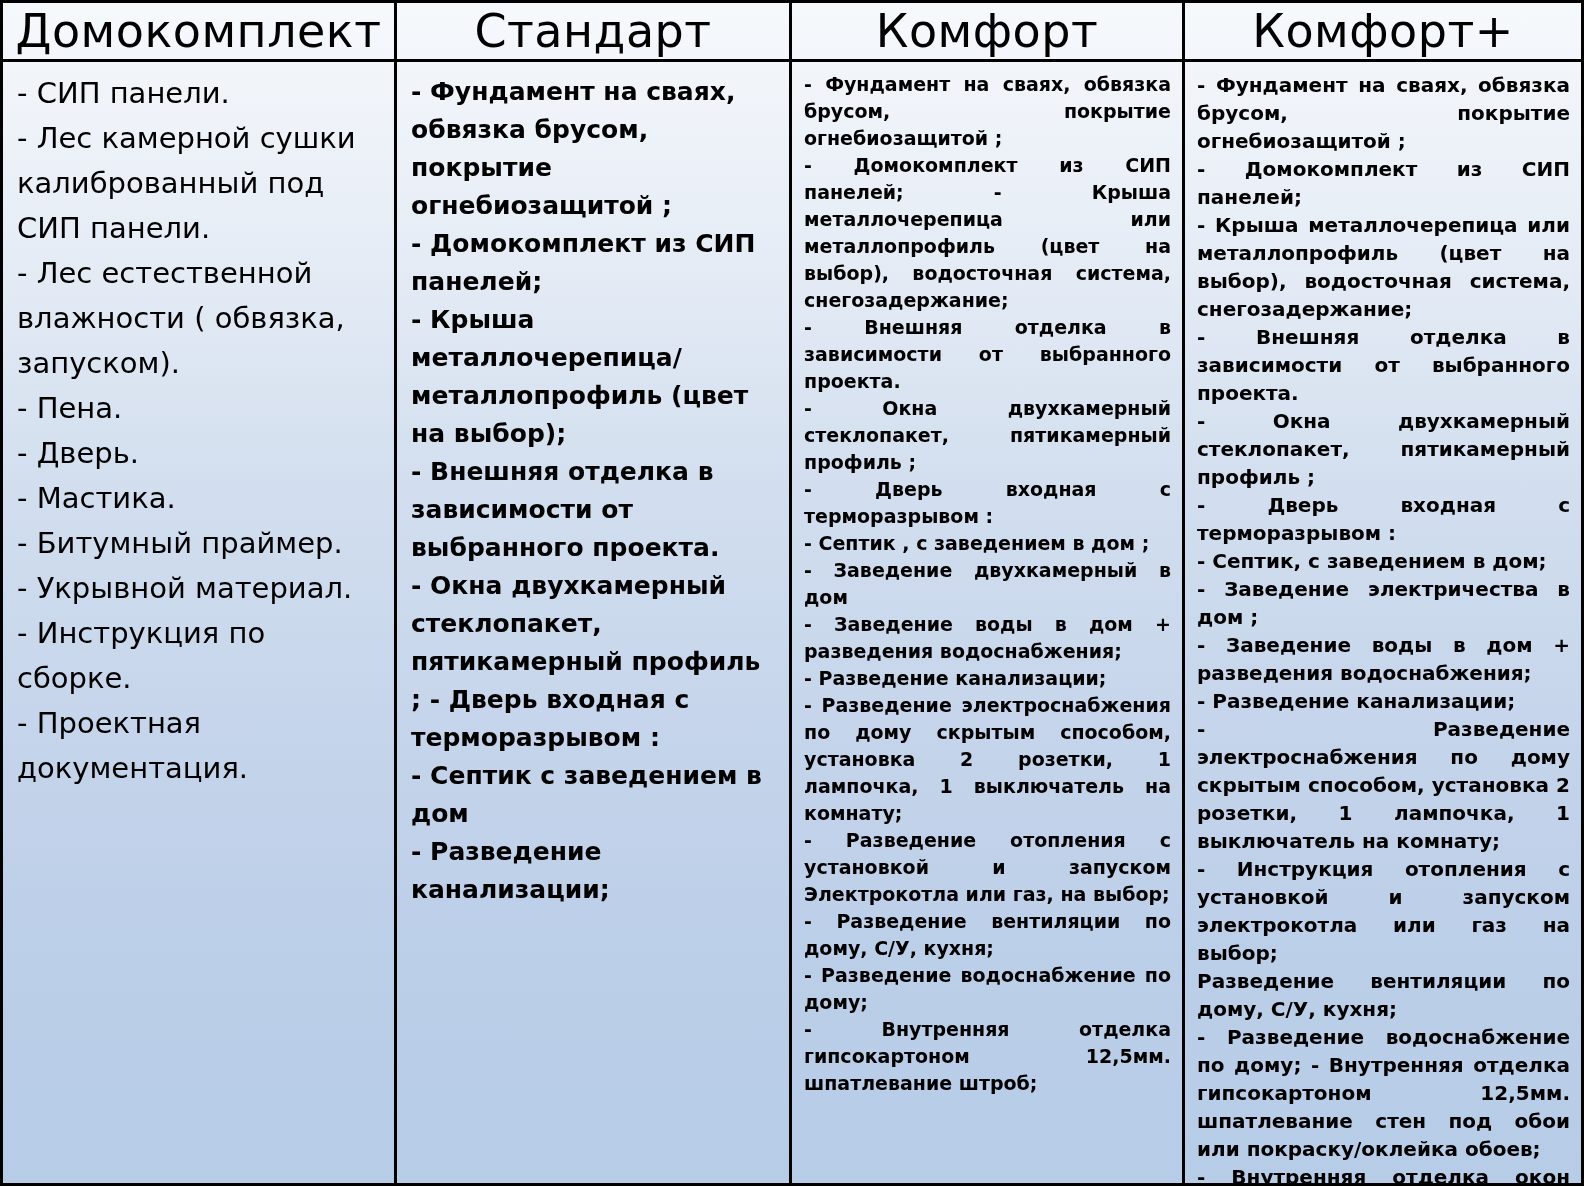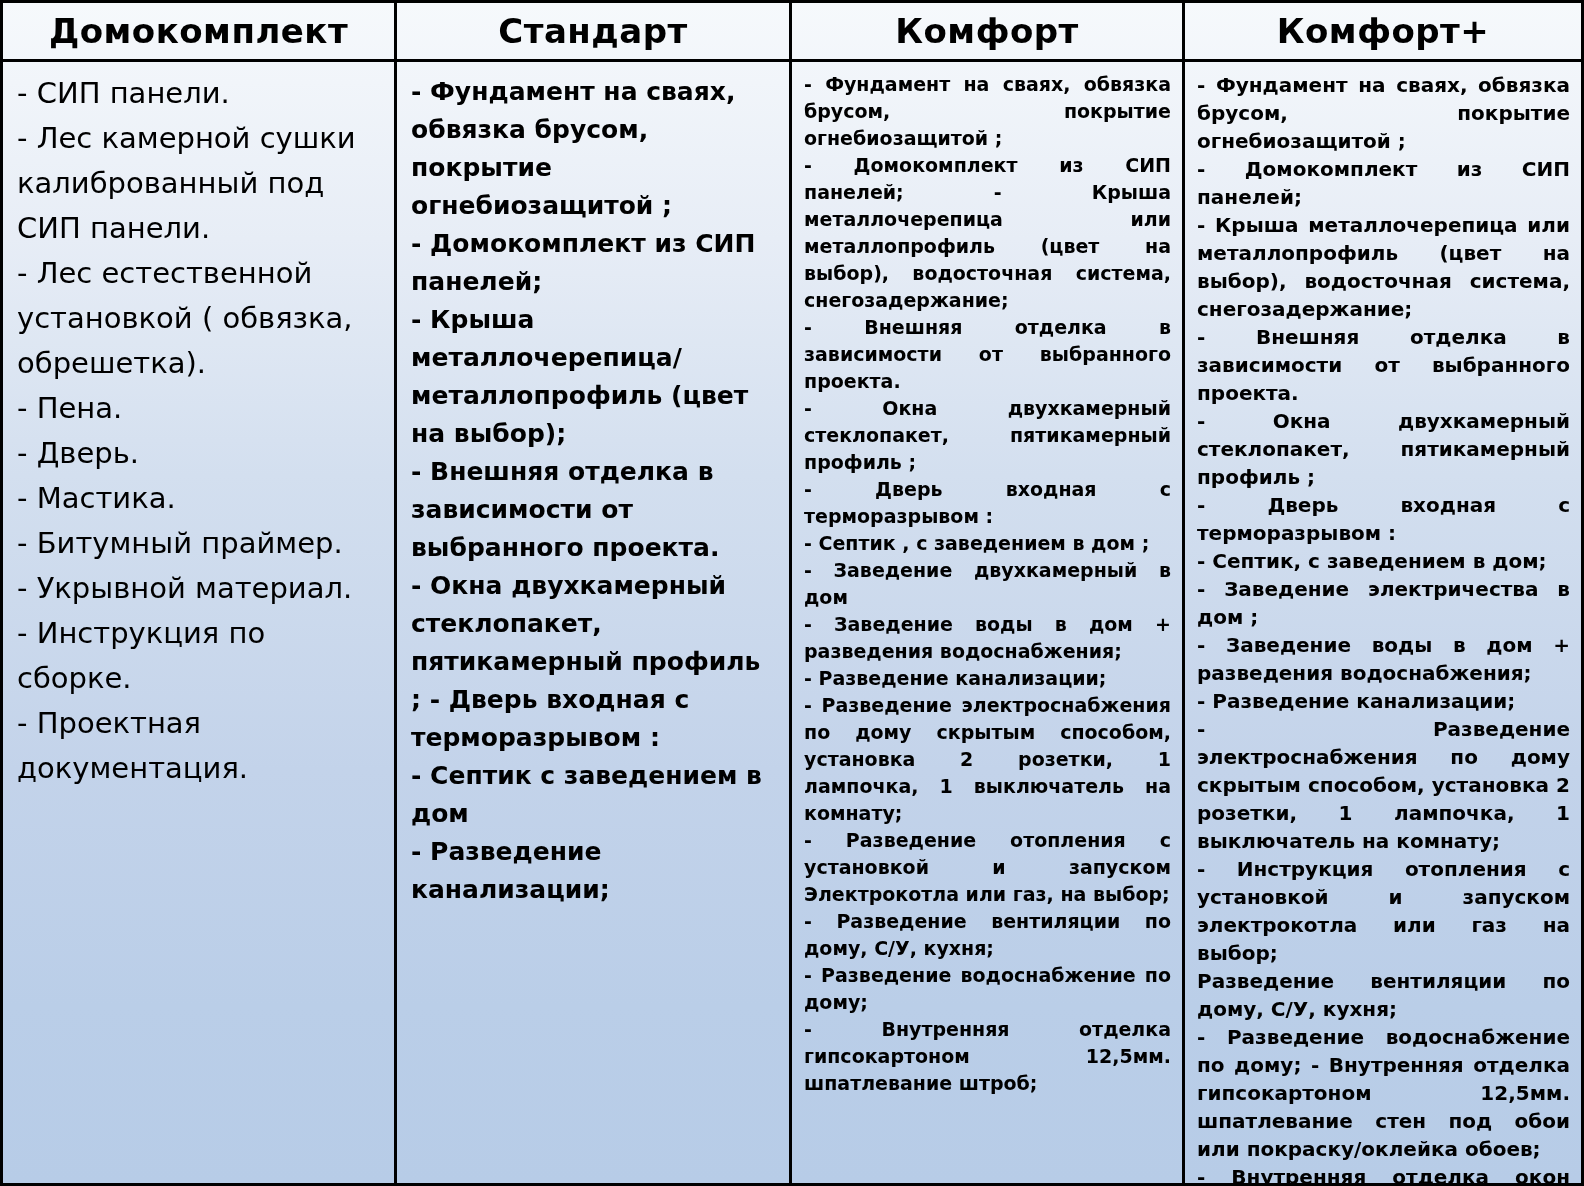--- a/index.html
+++ b/index.html
@@ -25,22 +25,22 @@
       #bacee8 85%,
       #b7cce7 100%);
     overflow: hidden;
   }
   .hcell {
     border-right: 3px solid #000000;
     border-bottom: 3px solid #000000;
     display: flex;
     align-items: center;
     justify-content: center;
-    font-size: 34px;
-    font-weight: 700;
+    font-size: 46px;
+    font-weight: 400;
     letter-spacing: 0.5px;
     white-space: nowrap;
     overflow: hidden;
   }
   .hcell.last { border-right: none; }
   .bcell {
     border-right: 3px solid #000000;
     box-sizing: border-box;
     overflow: hidden;
   }
@@ -86,21 +86,21 @@
     </div>
     <div class="hcell">
       <span>Комфорт</span>
     </div>
     <div class="hcell last">
       <span>Комфорт+</span>
     </div>
     <div class="bcell col0">
       <p>- СИП панели.</p>
       <p>- Лес камерной сушки калиброванный под СИП панели.</p>
-      <p>- Лес естественной установкой ( обвязка, обрешетка).</p>
+      <p>- Лес естественной влажности ( обвязка, запуском).</p>
       <p>- Пена.</p>
       <p>- Дверь.</p>
       <p>- Мастика.</p>
       <p>- Битумный праймер.</p>
       <p>- Укрывной материал.</p>
       <p>- Инструкция по сборке.</p>
       <p>- Проектная документация.</p>
     </div>
     <div class="bcell col1">
       <p>- Фундамент на сваях, обвязка брусом, покрытие огнебиозащитой ;</p>

